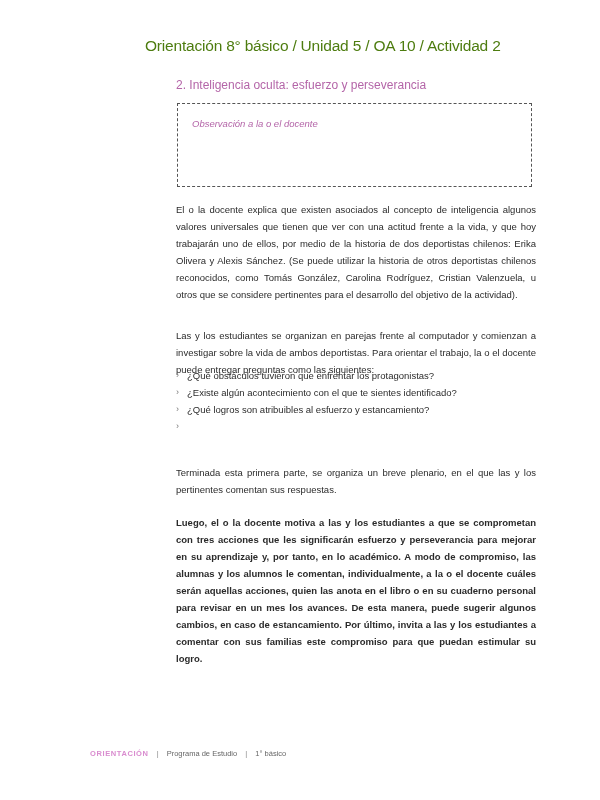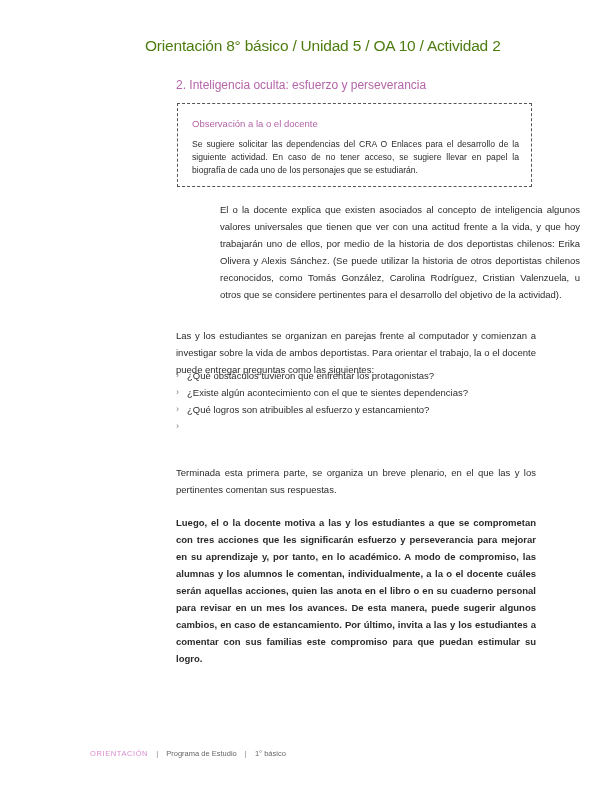--- a/index.html
+++ b/index.html
@@ -4,61 +4,60 @@
 <style>
   html, body { margin: 0; padding: 0; background: #ffffff; }
   body { width: 600px; height: 800px; position: relative; overflow: hidden;
          font-family: "Liberation Sans", "DejaVu Sans", sans-serif; color: #2b2b2b; }
   .header-title { position: absolute; left: 145px; top: 37px; font-size: 15.5px;
                   color: #4d7c0f; letter-spacing: -0.2px; white-space: nowrap; }
   .section-title { position: absolute; left: 176px; top: 78px; font-size: 12px;
                    color: #b465a8; white-space: nowrap; }
   .note-box { position: absolute; left: 177px; top: 103px; width: 355px; height: 84px;
               border: 1px dashed #555; border-left-width: 1px; box-sizing: border-box; }
-  .note-title { position: absolute; left: 14px; top: 14px; font-size: 9.5px; color: #b465a8; }
+  .note-title { position: absolute; left: 14px; top: 14px; font-size: 9.5px; color: #b465a8; font-style: italic; }
   .note-body { position: absolute; left: 14px; top: 34px; width: 327px; font-size: 8.6px;
                line-height: 13px; text-align: justify; color: #2b2b2b; }
   .para { position: absolute; left: 176px; width: 360px; font-size: 9.5px; line-height: 17px;
           text-align: justify; color: #2b2b2b; }
-  .p1 { top: 201px; margin-left: 44px; }
+  .p1 { top: 201px; }
   .p2 { top: 319px; margin-top: 8px; }
   .bullets { position: absolute; left: 176px; top: 367px; width: 360px; margin: 0; padding: 0;
              list-style: none; font-size: 9.5px; line-height: 17px; }
   .bullets li { position: relative; padding-left: 11px; text-align: justify; color: #2b2b2b; }
   .bullets li .arrow { position: absolute; left: 0; top: 0; color: #777; font-size: 9px; }
   .p3 { top: 464px; }
   .p4 { top: 514px; font-weight: bold; }
   .footer { position: absolute; left: 90px; top: 749px; font-size: 7.5px; color: #666; white-space: nowrap; }
-  .footer .brand { color: #d98ccf; font-weight: normal; letter-spacing: 0.6px; }
+  .footer .brand { color: #d98ccf; font-weight: bold; letter-spacing: 0.6px; }
   .footer .sep { margin: 0 6px; color: #888; }
 </style>
 </head>
 <body>
 
 <div class="header-title">Orientación 8° básico / Unidad 5 / OA 10 / Actividad 2</div>
 
 <div class="section-title">2.  Inteligencia oculta: esfuerzo y perseverancia</div>
 
 <div class="note-box">
   <div class="note-title">Observación a la o el docente</div>
-  <div class="note-body">Se sugiere solicitar las dependencias del CRA O Enlaces para el desarrollo de la siguiente actividad. En caso de no tener acceso, se sugiere llevar en papel la biografía de cada uno de los personajes que se estudiarán.</div>
 </div>
 
 <div class="para p1">El o la docente explica que existen asociados al concepto de inteligencia algunos valores universales que tienen que ver con una actitud frente a la vida, y que hoy trabajarán uno de ellos, por medio de la historia de dos deportistas chilenos: Erika Olivera y Alexis Sánchez. (Se puede utilizar la historia de otros deportistas chilenos reconocidos, como Tomás González, Carolina Rodríguez, Cristian Valenzuela, u otros que se considere pertinentes para el desarrollo del objetivo de la actividad).</div>
 
 <div class="para p2">Las y los estudiantes se organizan en parejas frente al computador y comienzan a investigar sobre la vida de ambos deportistas. Para orientar el trabajo, la o el docente puede entregar preguntas como las siguientes:</div>
 
 <ul class="bullets">
   <li>
     <span class="arrow">›</span>
     <span>¿Qué obstáculos tuvieron que enfrentar los protagonistas?</span>
   </li>
   <li>
     <span class="arrow">›</span>
-    <span>¿Existe algún acontecimiento con el que te sientes dependencias?</span>
+    <span>¿Existe algún acontecimiento con el que te sientes identificado?</span>
   </li>
   <li>
     <span class="arrow">›</span>
     <span>¿Qué logros son atribuibles al esfuerzo y estancamiento?</span>
   </li>
   <li>
     <span class="arrow">›</span>
   </li>
 </ul>
 

